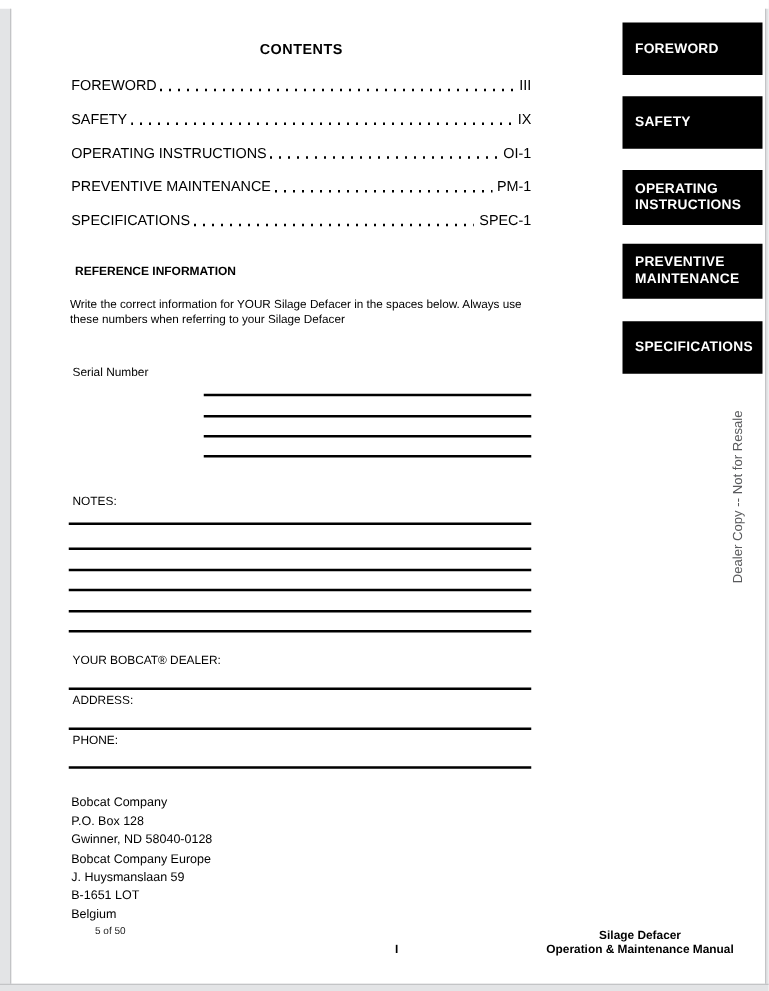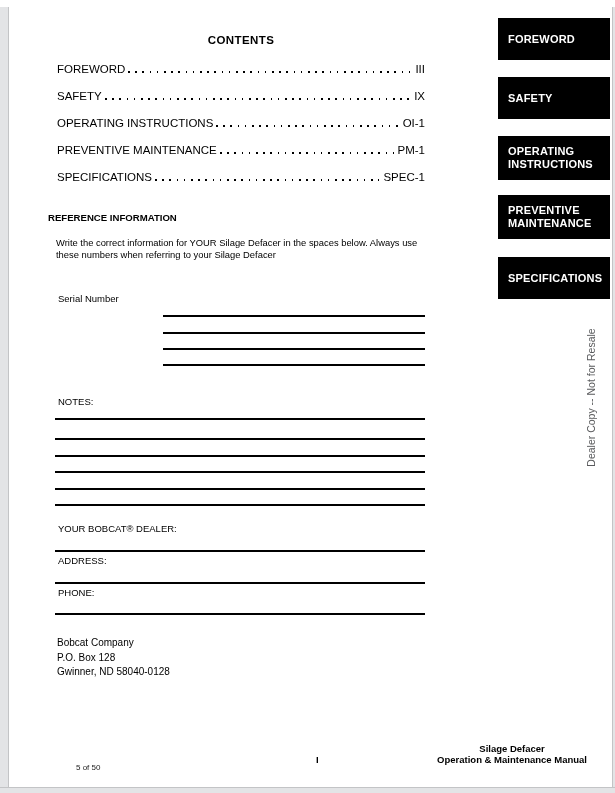--- a/index.html
+++ b/index.html
@@ -32,33 +32,33 @@
     display:flex;align-items:baseline;
     font-size:11.5px;white-space:nowrap;
   }
   .toc-leader{
     flex:1;height:2px;align-self:flex-end;
     margin:0 4px 2px 3px;
     background-image:repeating-linear-gradient(to right,#000 0,#000 1.6px,transparent 1.6px,transparent 7.2px);
   }
 
   
-  .ref-heading{position:absolute;left:48px;top:212px;font-size:9.6px;font-weight:bold;}
+  .ref-heading{position:absolute;left:60px;top:212px;font-size:9.6px;font-weight:bold;}
   .ref-body{position:absolute;left:56px;top:237px;width:371px;font-size:9.4px;line-height:12px;}
 
   .small-label{position:absolute;font-size:9.5px;}
   .blank-line{position:absolute;height:1.5px;background:#000;}
 
   
   .addr-block{position:absolute;left:57px;font-size:10px;line-height:14.5px;}
 
   
   .footer-center{position:absolute;left:316px;top:754px;font-size:9.5px;font-weight:bold;}
   .footer-right{position:absolute;right:28px;top:743px;text-align:center;font-size:9.5px;font-weight:bold;line-height:11px;}
-  .viewer-page{position:absolute;left:76px;top:763px;font-size:8px;color:#1c1c1c;}
+  .viewer-page{position:absolute;left:76px;top:740px;font-size:8px;color:#1c1c1c;}
 
   
   .watermark{
     position:absolute;left:507px;top:390px;width:170px;height:15px;
     transform:rotate(-90deg);transform-origin:center;
     text-align:center;font-size:10.5px;color:#595a5c;white-space:nowrap;
   }
 
   
   .side-tab{
@@ -129,20 +129,26 @@
   <div class="small-label" style="left:58px;top:555px">ADDRESS:</div>
   <div class="blank-line" style="left:55px;top:582px;width:370px"></div>
   <div class="small-label" style="left:58px;top:587px">PHONE:</div>
   <div class="blank-line" style="left:55px;top:613px;width:370px"></div>
 
   <div class="addr-block" style="top:636px">
     <div>Bobcat Company</div>
     <div>P.O. Box 128</div>
     <div>Gwinner, ND 58040-0128</div>
   </div>
+  <div class="addr-block" style="top:681px">
+    <div>Bobcat Company Europe</div>
+    <div>J. Huysmanslaan 59</div>
+    <div>B-1651 LOT</div>
+    <div>Belgium</div>
+  </div>
 
   <div class="footer-center">I</div>
   <div class="footer-right">
     <div>Silage Defacer</div>
     <div>Operation &amp; Maintenance Manual</div>
   </div>
   <div class="viewer-page">5 of 50</div>
 
   <div class="watermark">Dealer Copy -- Not for Resale</div>
 

